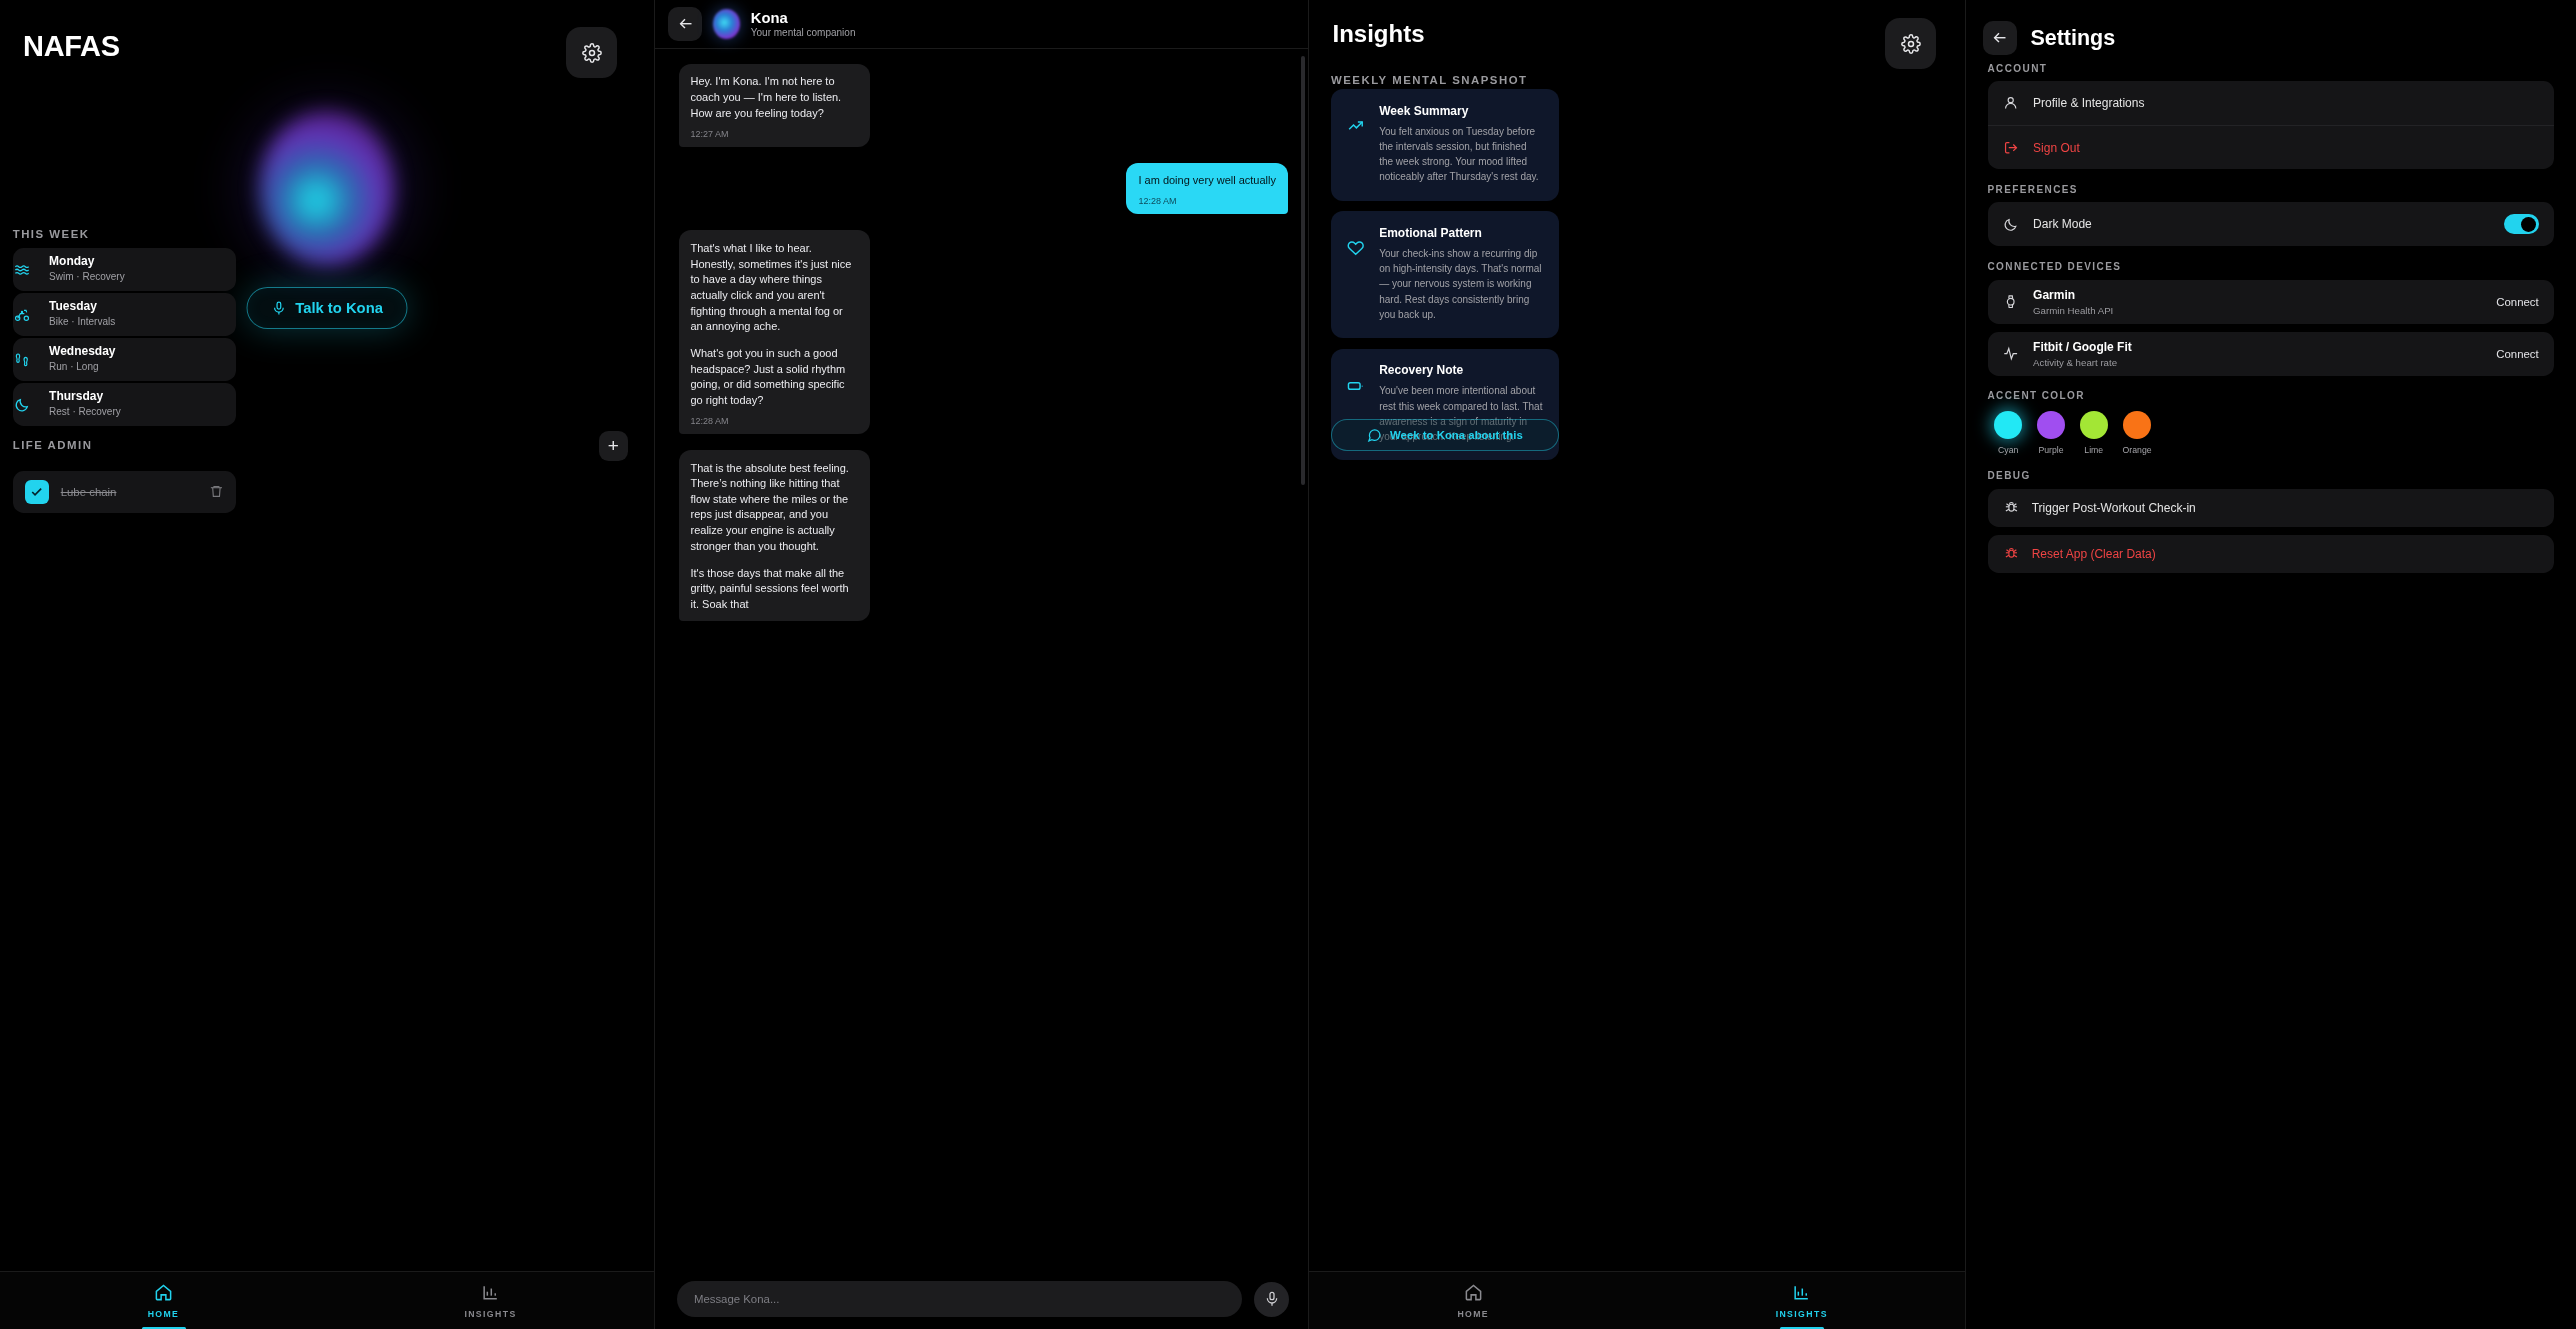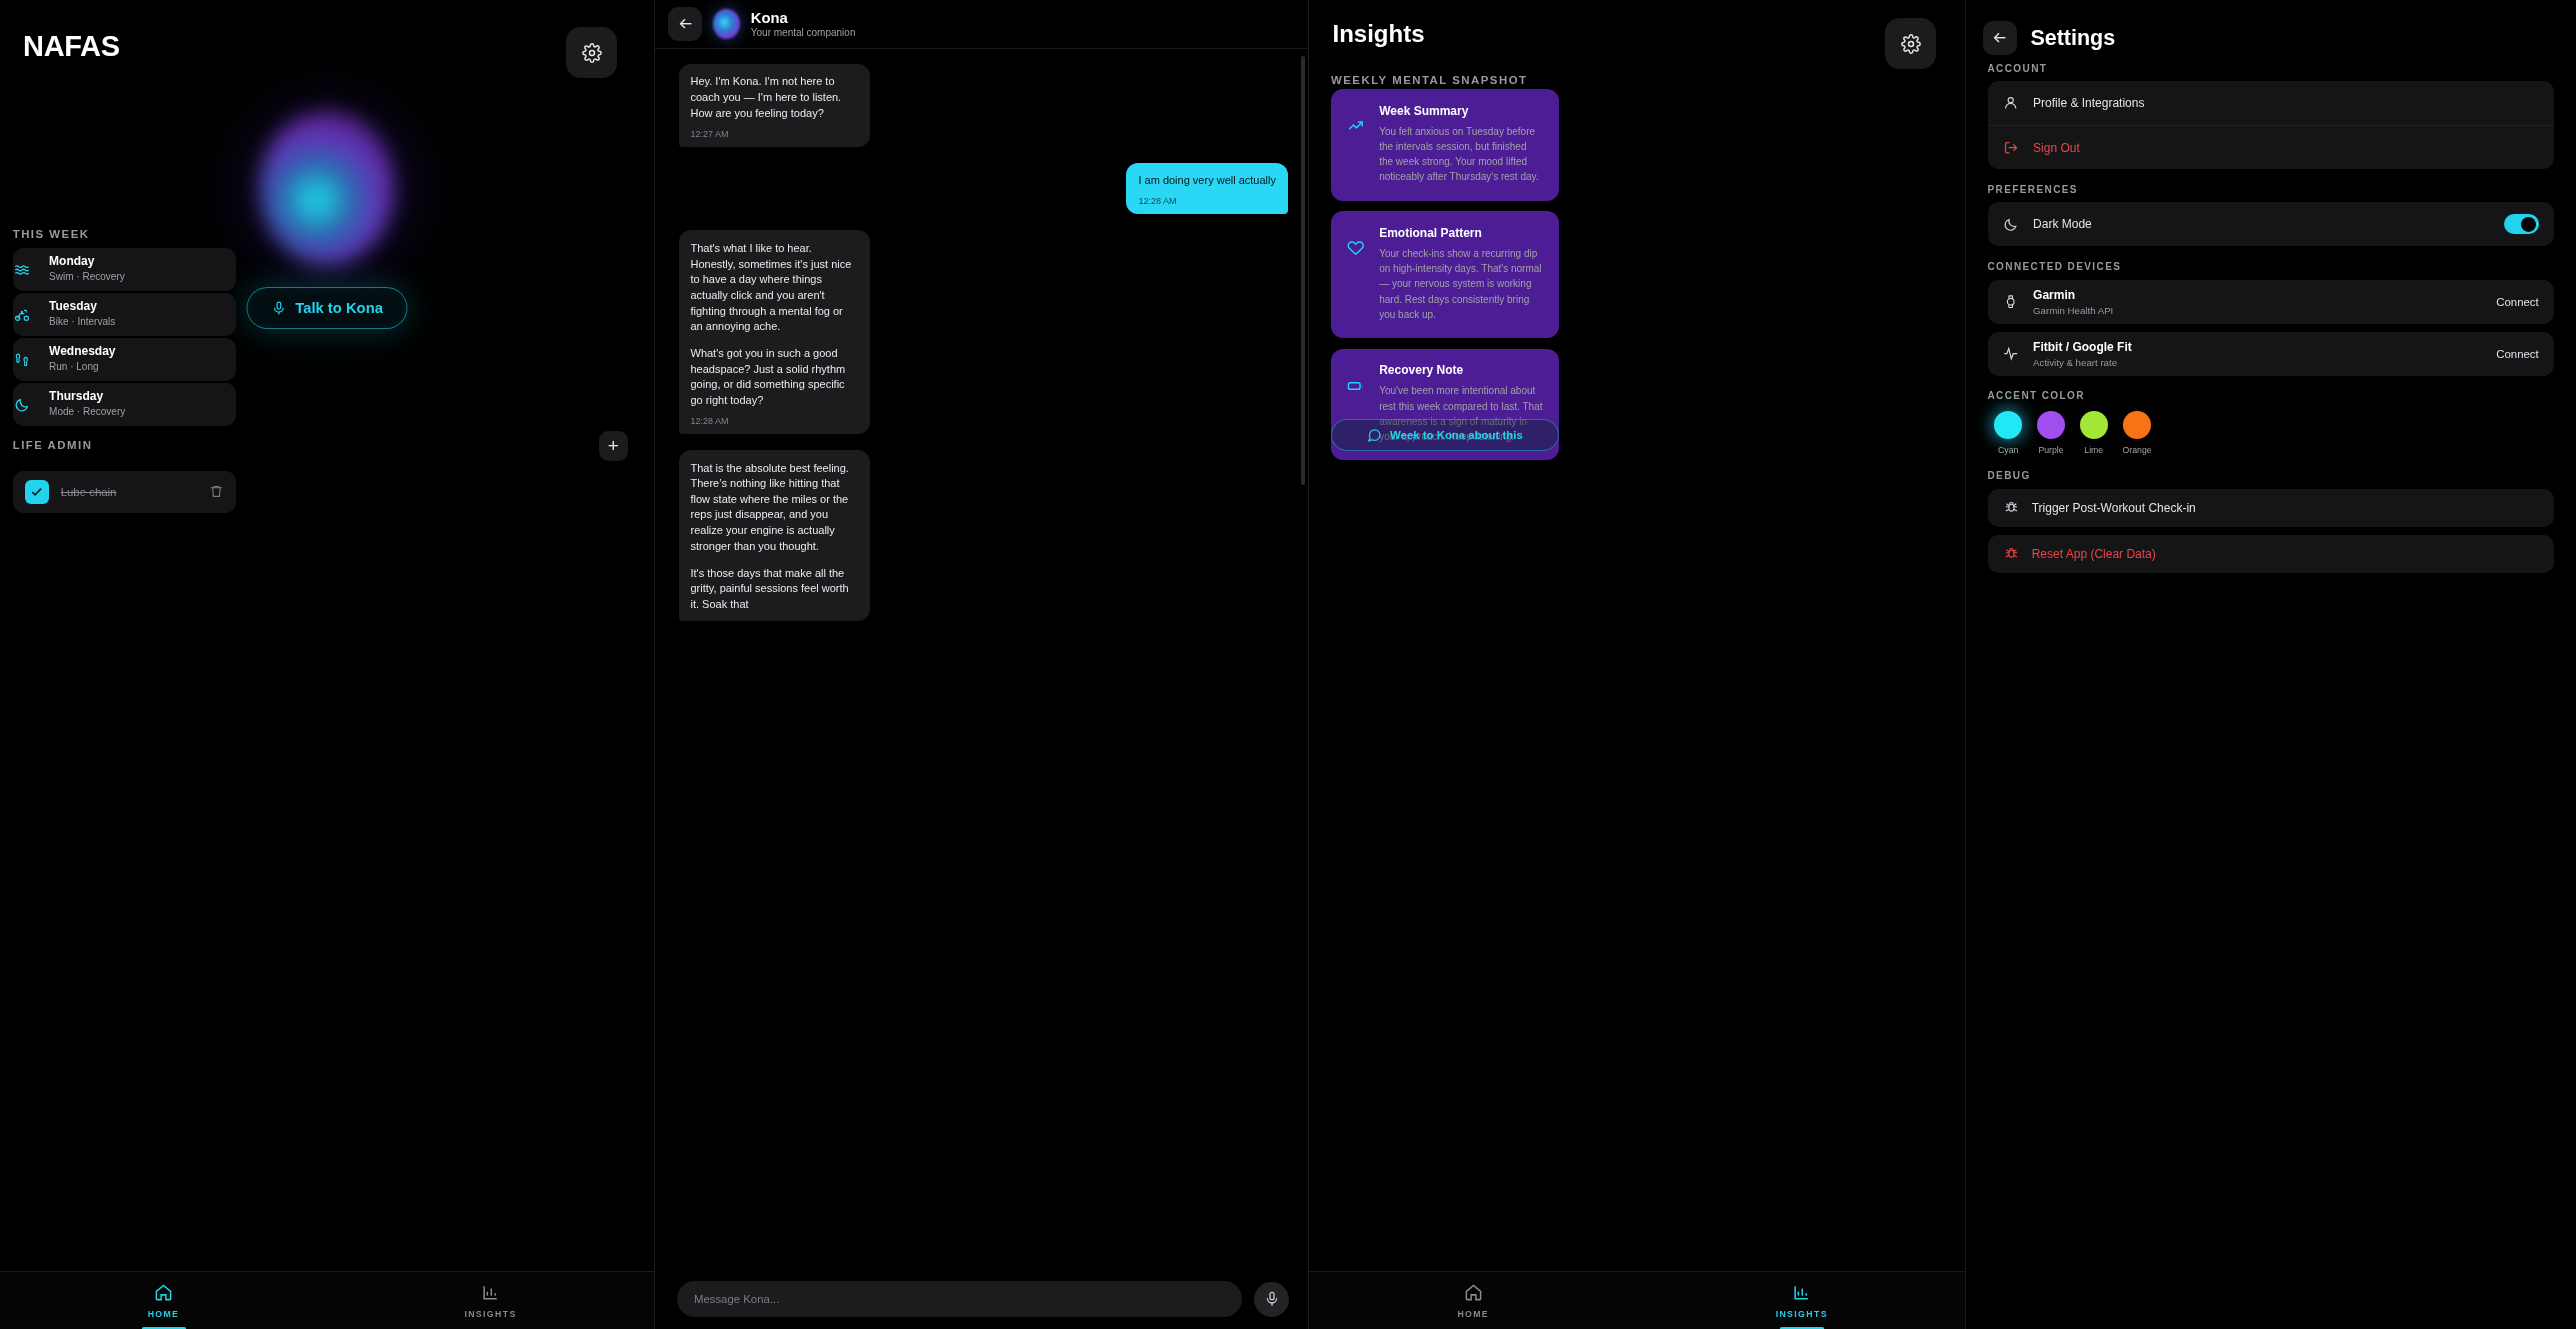--- a/index.html
+++ b/index.html
@@ -98,21 +98,21 @@
   .mic-btn { width:35px; height:35px; border-radius:50%; background:#232326; display:flex; align-items:center; justify-content:center; flex:none; color:#d0d0d4; }
   .sbar { position:absolute; right:2.7px; top:56px; width:4px; bottom:64px; }
   .sthumb { position:absolute; top:0; left:0; width:4px; height:429px; background:#2a2a2d; border-radius:2.7px; }
 
   
   .ins-head { position:absolute; top:0; left:0; right:0; height:72px; }
   .ins-title { position:absolute; left:23.5px; top:20px; font-size:24px; font-weight:bold; }
   .gear-3 { right:29px; top:18px; }
   .ins-sec { position:absolute; left:22px; top:74px; }
   .ins-cards { position:absolute; left:22px; top:89px; width:228px; }
-  .ins-card { background:#4c1d95; border-radius:12px; padding:14.8px 16px 16px 16px; margin-bottom:10.7px; display:flex; gap:14.8px; }
+  .ins-card { background:#0f172a; border-radius:12px; padding:14.8px 16px 16px 16px; margin-bottom:10.7px; display:flex; gap:14.8px; }
   .ins-ic { color:#22d3ee; flex:none; padding-top:13.4px; }
   .ins-h { font-size:12px; font-weight:bold; color:#fff; }
   .ins-b { font-size:10px; color:#a2a2a7; line-height:1.52; margin-top:6px; }
   .ins-cta { position:absolute; left:22px; top:419px; width:228px; height:32px; border-radius:17.4px;
     border:0.7px solid rgba(34,211,238,0.42); background:rgba(10,38,48,0.42);
     display:flex; align-items:center; justify-content:center; gap:8px; color:#22d3ee; font-size:11.4px; font-weight:bold; }
 
   
   .set-head { position:absolute; top:0; left:0; right:0; height:67px; display:flex; align-items:center; padding-left:17px; gap:13.4px; padding-top:9.4px; }
   .set-title { font-size:21.5px; font-weight:bold; }
@@ -213,21 +213,21 @@
         </div>
       </div>
       <div class="day-card">
         <div class="day-ic">
           <svg width="16" height="16" viewBox="0 0 24 24" fill="none" stroke="#22d3ee" stroke-width="1.9">
               <path d="M20 14.5A8.5 8.5 0 0 1 9.5 4 8.5 8.5 0 1 0 20 14.5z"></path>
             </svg>
         </div>
         <div>
           <div class="day-t">Thursday</div>
-          <div class="day-s">Mode · Recovery</div>
+          <div class="day-s">Rest · Recovery</div>
         </div>
       </div>
     </div>
 
     <div class="sec-label life-label">LIFE ADMIN</div>
     <div class="add-btn">
       <span>+</span>
     </div>
 
     <div class="todo-card">

